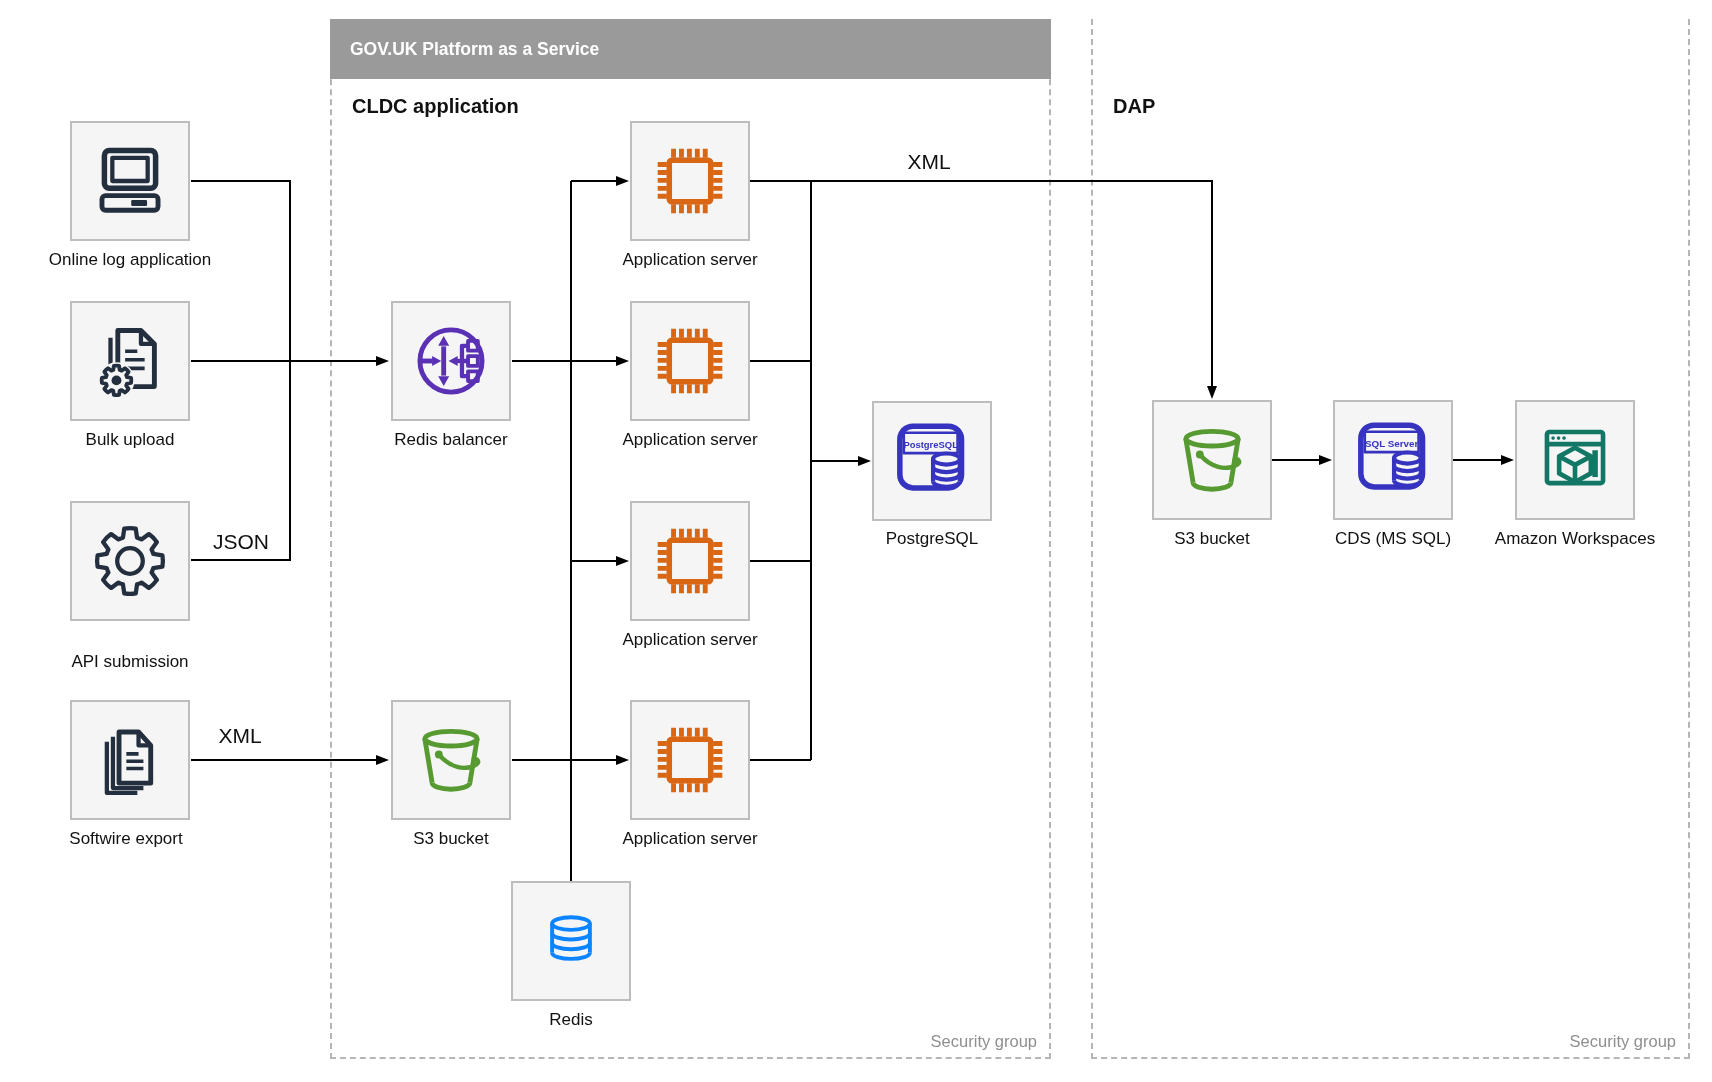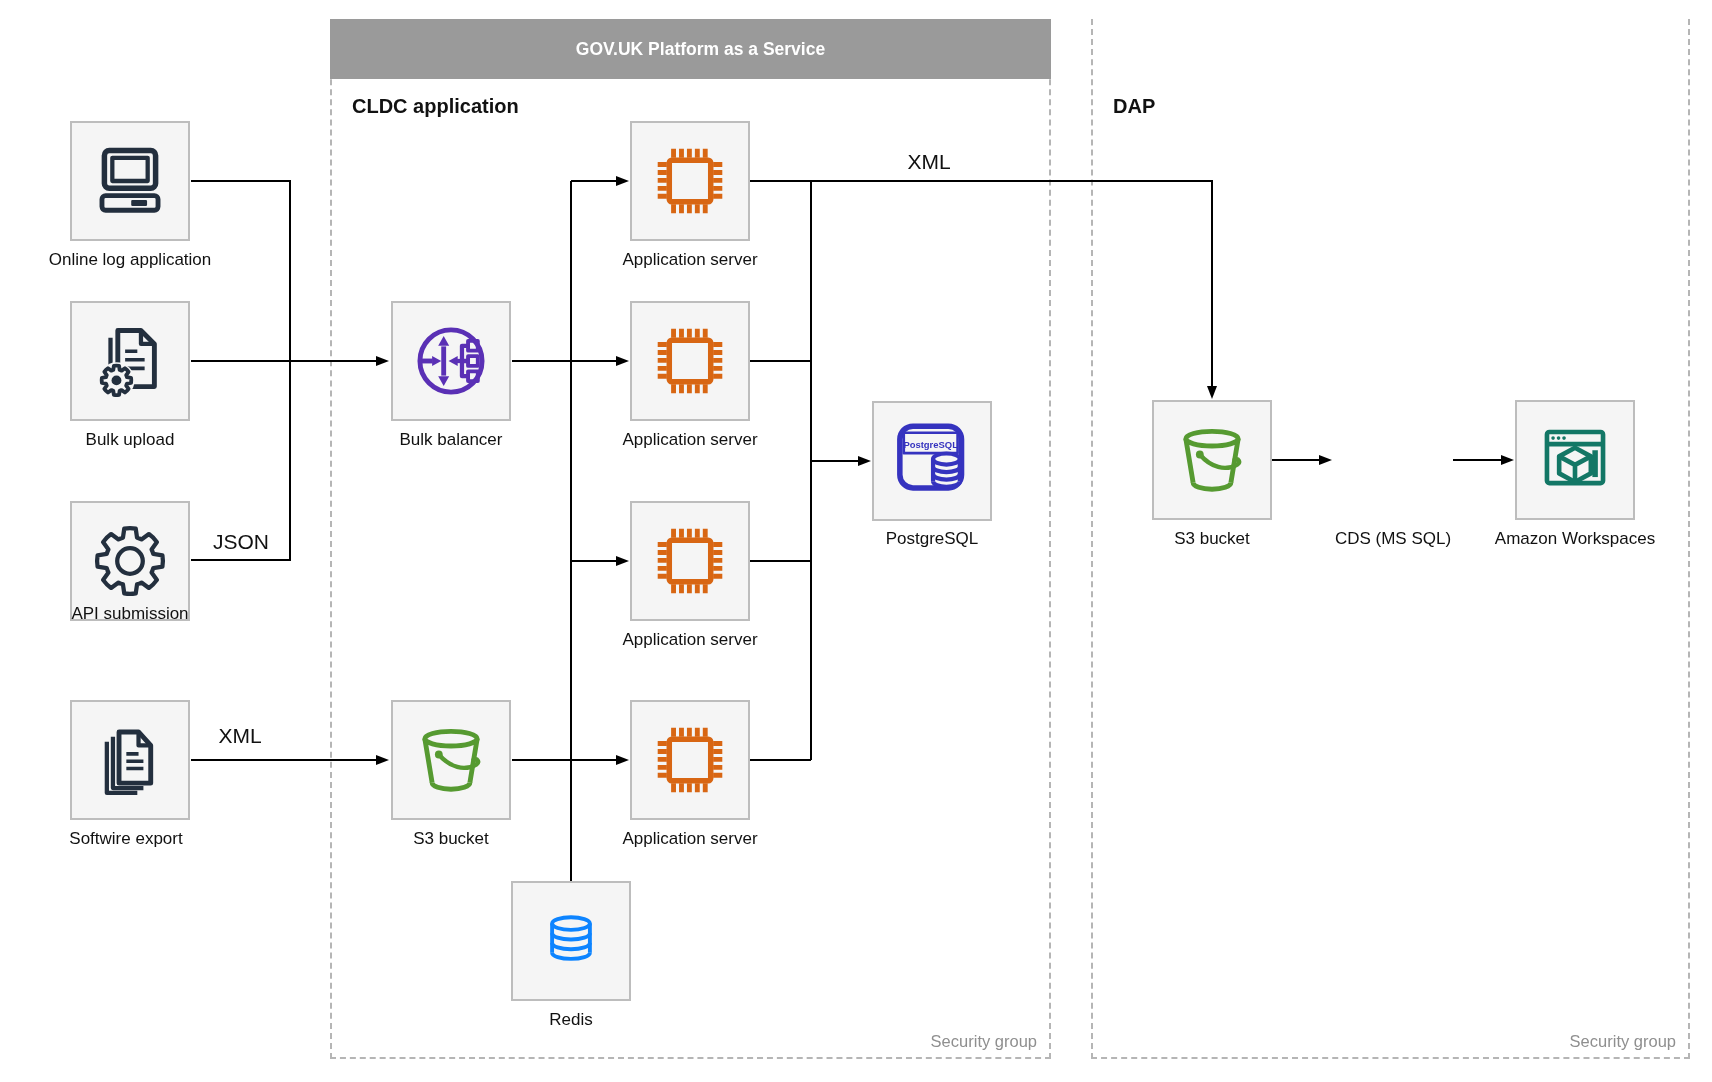--- a/index.html
+++ b/index.html
@@ -1,21 +1,21 @@
 <!DOCTYPE html>
 <html style="--header-bg: #9a9a9a; --header-text: #ffffff; --node-fill: #f5f5f5; --node-border: #bdbdbd; --container-border: #b5b5b5; --edge: #000000; --muted-text: #8f8f8f; --icon-dark: #232f3e; --icon-purple: #5a30b5; --icon-orange: #d86613; --icon-green: #569a31; --icon-blue-db: #3533bf; --icon-redis-blue: #0d84ff; --icon-teal: #137766;"><head>
 <meta charset="utf-8">
 <style>
   html,body{margin:0;padding:0;background:#ffffff;}
   .stage{position:relative;width:1712px;height:1082px;background:#fff;overflow:hidden;
          font-family:"Liberation Sans",sans-serif;color:#111;}
   
   .container{position:absolute;border:2px dashed var(--container-border,#b5b5b5);border-top:none;box-sizing:border-box;}
   .chdr{position:absolute;left:-2px;right:-2px;top:0;height:60px;background:var(--header-bg,#9a9a9a);
-        color:var(--header-text,#fff);font-size:17.5px;font-weight:bold;line-height:60px;padding-left:20px;text-align:center;}
+        color:var(--header-text,#fff);font-size:17.5px;font-weight:bold;line-height:60px;padding-left:20px;}
   .csub{position:absolute;left:20px;top:76px;font-size:20px;font-weight:bold;color:#111;}
   .cfoot{position:absolute;right:12px;bottom:6px;font-size:16.5px;color:var(--muted-text,#8f8f8f);}
   
   .node{position:absolute;width:120px;height:120px;background:var(--node-fill,#f5f5f5);
         border:2px solid var(--node-border,#bdbdbd);box-sizing:border-box;
         display:flex;align-items:center;justify-content:center;z-index:2;}
   .nlabel{position:absolute;width:200px;text-align:center;font-size:17px;color:#111;z-index:2;}
   .elabel{position:absolute;width:80px;text-align:center;font-size:21px;color:#111;z-index:2;}
   .edges{position:absolute;left:0;top:0;z-index:1;}
   .edges path{fill:none;stroke:var(--edge,#000);stroke-width:2;}
@@ -99,21 +99,21 @@
     </svg>
   </div>
   <div class="nlabel" style="left:30px;top:430px;">Bulk upload</div>
 
   <div class="node" style="left:70px;top:501px;">
     <svg class="ic dark" viewBox="0 0 64 64">
       <path class="stroke" style="stroke-width:3.5" d="M51.1 26.2 L58.6 27.3 A27 27 0 0 1 58.6 36.7 L51.1 37.8 A20 20 0 0 1 49.7 41.4 L54.1 47.5 A27 27 0 0 1 47.5 54.1 L41.4 49.7 A20 20 0 0 1 37.8 51.1 L36.7 58.6 A27 27 0 0 1 27.3 58.6 L26.2 51.1 A20 20 0 0 1 22.6 49.7 L16.5 54.1 A27 27 0 0 1 9.9 47.5 L14.3 41.4 A20 20 0 0 1 12.9 37.8 L5.4 36.7 A27 27 0 0 1 5.4 27.3 L12.9 26.2 A20 20 0 0 1 14.3 22.6 L9.9 16.5 A27 27 0 0 1 16.5 9.9 L22.6 14.3 A20 20 0 0 1 26.2 12.9 L27.3 5.4 A27 27 0 0 1 36.7 5.4 L37.8 12.9 A20 20 0 0 1 41.4 14.3 L47.5 9.9 A27 27 0 0 1 54.1 16.5 L49.7 22.6 A20 20 0 0 1 51.1 26.2 Z"></path>
       <circle class="stroke" cx="32" cy="32" r="10.5" style="stroke-width:3.5"></circle>
     </svg>
   </div>
-  <div class="nlabel" style="left:30px;top:604px;">API submission</div>
+  <div class="nlabel" style="left:30px;top:652px;">API submission</div>
 
   <div class="node" style="left:70px;top:700px;">
     <svg class="ic dark" viewBox="0 0 64 64">
       <path class="stroke" d="M13 17 V59 H38" style="stroke-width:3.5"></path>
       <path class="stroke" d="M18 13 V55 H43" style="stroke-width:3.5"></path>
       <path d="M23 9 H39 L49 20 V51 H23 Z" style="fill:var(--node-fill,#f5f5f5);stroke:currentColor;stroke-width:4;stroke-linejoin:round;"></path>
       <path class="stroke" d="M39 9 V20 H49" style="stroke-width:3.5"></path>
       <path class="stroke" d="M29 27 H39 M29 33 H43 M29 39 H43" style="stroke-width:3"></path>
     </svg>
   </div>
@@ -128,21 +128,21 @@
       <path class="stroke" d="M7.5 32 H17"></path>
       <path class="fill" d="M24 32 L16.5 27.8 V36.2 Z"></path>
       <path class="stroke" d="M40.5 32 H36.5" style="stroke-width:3.5"></path>
       <path class="fill" d="M30 32 L37.5 27.8 V36.2 Z"></path>
       <path class="stroke" d="M46 19.5 H41 V44.5 H46 M41 32 H46" style="stroke-width:3.5"></path>
       <rect class="stroke" x="46" y="15.5" width="8" height="8" style="stroke-width:3.2"></rect>
       <rect class="stroke" x="46" y="28" width="8" height="8" style="stroke-width:3.2"></rect>
       <rect class="stroke" x="46" y="40.5" width="8" height="8" style="stroke-width:3.2"></rect>
     </svg>
   </div>
-  <div class="nlabel" style="left:351px;top:430px;">Bulk balancer</div>
+  <div class="nlabel" style="left:351px;top:430px;">Redis balancer</div>
 
   <div class="node" style="left:391px;top:700px;">
     <svg class="ic green" viewBox="0 0 64 64">
       <ellipse class="stroke" cx="32" cy="14.5" rx="21.5" ry="6"></ellipse>
       <path class="stroke" d="M10.5 14.5 L16.5 50.5 M53.5 14.5 L47.5 50.5"></path>
       <path class="stroke" d="M16.5 50.5 A15.5 5.5 0 0 0 47.5 50.5"></path>
       <circle class="fill" cx="22" cy="27.5" r="3.2"></circle>
       <path class="stroke" d="M22 27.5 C31 38 43 41.5 53 35.5 C55.5 33.5 54 30.5 50.5 31.8" style="stroke-width:3.6;stroke-linecap:round;"></path>
     </svg>
   </div>
@@ -222,20 +222,33 @@
     <svg class="ic green" viewBox="0 0 64 64">
       <ellipse class="stroke" cx="32" cy="14.5" rx="21.5" ry="6"></ellipse>
       <path class="stroke" d="M10.5 14.5 L16.5 50.5 M53.5 14.5 L47.5 50.5"></path>
       <path class="stroke" d="M16.5 50.5 A15.5 5.5 0 0 0 47.5 50.5"></path>
       <circle class="fill" cx="22" cy="27.5" r="3.2"></circle>
       <path class="stroke" d="M22 27.5 C31 38 43 41.5 53 35.5 C55.5 33.5 54 30.5 50.5 31.8" style="stroke-width:3.6;stroke-linecap:round;"></path>
     </svg>
   </div>
   <div class="nlabel" style="left:1112px;top:529px;">S3 bucket</div>
 
+  <div class="node" style="left:1333px;top:400px;">
+    <svg class="ic-lg indigo" viewBox="0 0 64 64">
+      <rect class="stroke" x="7.5" y="5.5" width="47" height="47" rx="10" style="stroke-width:4.2"></rect>
+      <rect class="stroke" x="10.5" y="10.5" width="41" height="15.5" style="stroke-width:2"></rect>
+      <text class="badge-text" x="31" y="22" font-size="7.5" text-anchor="middle">SQL Server</text>
+      <path class="bg" d="M32.8 30.5 V47.5 A10.2 4.2 0 0 0 53.2 47.5 V30.5 Z"></path>
+      <ellipse cx="43" cy="30.5" rx="10.2" ry="4.2" style="fill:var(--node-fill,#f5f5f5);stroke:currentColor;stroke-width:3.2;"></ellipse>
+      <path class="stroke" d="M32.8 30.5 V47.5 M53.2 30.5 V47.5" style="stroke-width:3.2"></path>
+      <path class="stroke" d="M32.8 47.5 A10.2 4.2 0 0 0 53.2 47.5" style="stroke-width:3.2"></path>
+      <path class="stroke" d="M32.8 36.3 A10.2 4.2 0 0 0 53.2 36.3" style="stroke-width:3.2"></path>
+      <path class="stroke" d="M32.8 42 A10.2 4.2 0 0 0 53.2 42" style="stroke-width:3.2"></path>
+    </svg>
+  </div>
   <div class="nlabel" style="left:1293px;top:529px;">CDS (MS SQL)</div>
 
   <div class="node" style="left:1515px;top:400px;">
     <svg class="ic teal" viewBox="0 0 64 64">
       <rect class="stroke" x="9" y="9" width="46" height="42" rx="2" style="stroke-width:3.8"></rect>
       <path class="stroke" d="M9 19 H55" style="stroke-width:3.8"></path>
       <circle class="fill" cx="14" cy="14" r="1.5"></circle>
       <circle class="fill" cx="18.5" cy="14" r="1.5"></circle>
       <circle class="fill" cx="23" cy="14" r="1.5"></circle>
       <path class="stroke" d="M48.5 24 V46" style="stroke-width:4.5"></path>

